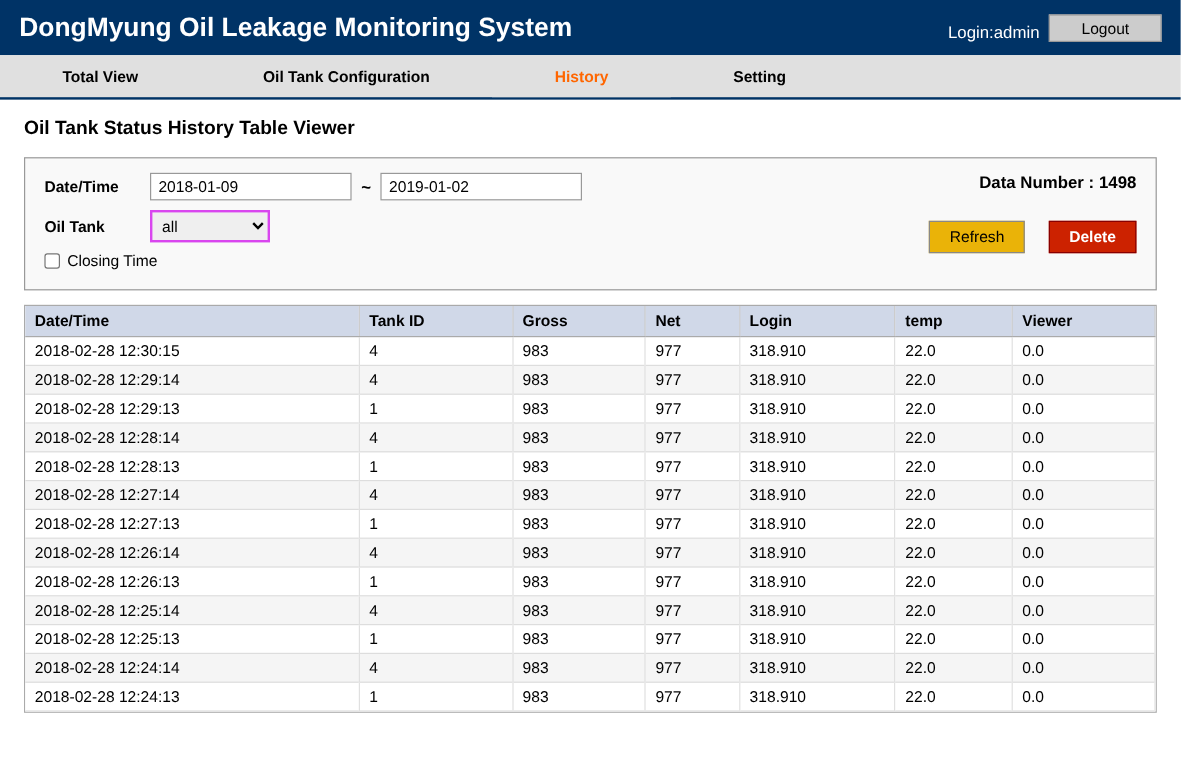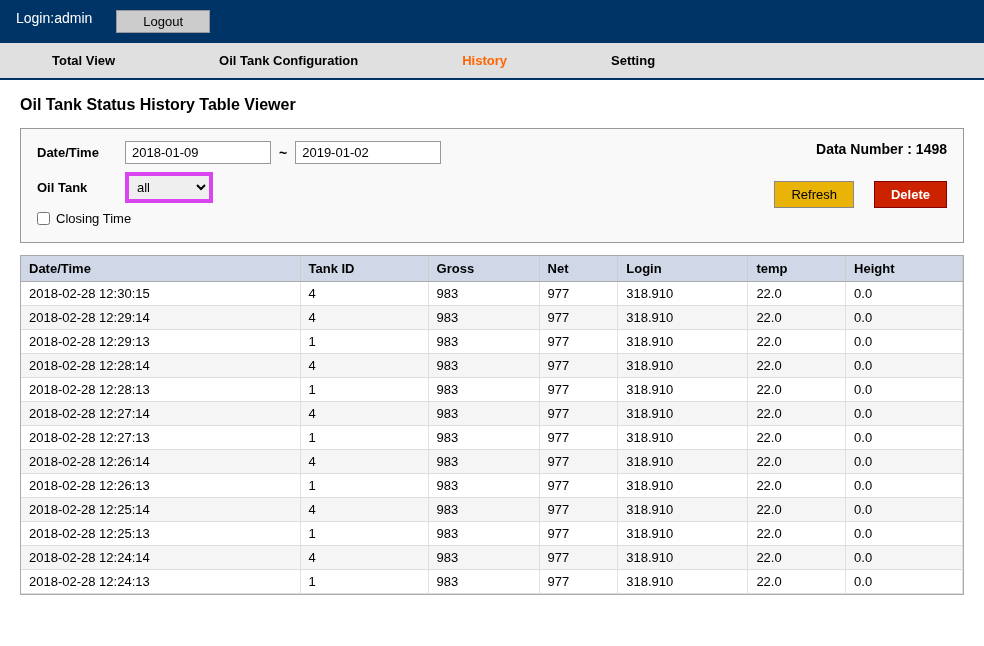--- a/index.html
+++ b/index.html
@@ -8,21 +8,21 @@
     
     #header {
       background: #003366;
       color: #fff;
       display: flex;
       align-items: center;
       justify-content: space-between;
       padding: 10px 16px;
     }
     #header h1 { font-size: 22px; font-weight: bold; color: #fff; }
-    #header-right { display: flex; align-items: flex-start; gap: 24px; font-size: 14px; }
+    #header-right { display: flex; align-items: flex-end; gap: 8px; font-size: 14px; }
     #logout-btn {
       background: #ccc;
       border: 1px solid #999;
       padding: 3px 26px;
       cursor: pointer;
       font-size: 13px;
       color: #000;
     }
 
     
@@ -70,31 +70,31 @@
     }
     .filter-label {
       font-weight: bold;
       width: 80px;
       font-size: 13px;
     }
     .filter-input {
       border: 1px solid #999;
       padding: 3px 6px;
       font-size: 13px;
-      width: 146px;
+      width: 168px;
     }
     .filter-tilde {
       font-size: 14px;
       font-weight: bold;
     }
     .filter-select {
-      border: 4px solid #d946ef;
+      border: 2px solid #d946ef;
       padding: 3px 4px;
       font-size: 13px;
-      width: 88px;
+      width: 100px;
     }
     .filter-checkbox-row {
       display: flex;
       align-items: center;
       gap: 6px;
       margin-bottom: 4px;
     }
     .data-number-row {
       display: flex;
       align-items: center;
@@ -173,20 +173,21 @@
     tbody td {
       padding: 4px 8px;
       border-right: 1px solid #e0e0e0;
       white-space: nowrap;
     }
   </style>
 </head>
 <body>
 
 <div id="header">
+  <h1>DongMyung Oil Leakage Monitoring System</h1>
   <div id="header-right">
     <span>Login:admin</span>
     <button id="logout-btn">Logout</button>
   </div>
 </div>
 
 <div id="nav">
   <div class="nav-item">Total View</div>
   <div class="nav-item">Oil Tank Configuration</div>
   <div class="nav-item active">History</div>
@@ -243,21 +244,21 @@
   <div id="table-wrapper">
     <table>
       <thead>
         <tr>
           <th>Date/Time</th>
           <th>Tank ID</th>
           <th>Gross</th>
           <th>Net</th>
           <th>Login</th>
           <th>temp</th>
-          <th>Height</th>
+          <th>Viewer</th>
         </tr>
       </thead>
       <tbody id="table-body">
       <tr>
             <td>2018-02-28 12:30:15</td>
             <td>4</td>
             <td>983</td>
             <td>977</td>
             <td>318.910</td>
             <td>22.0</td>

